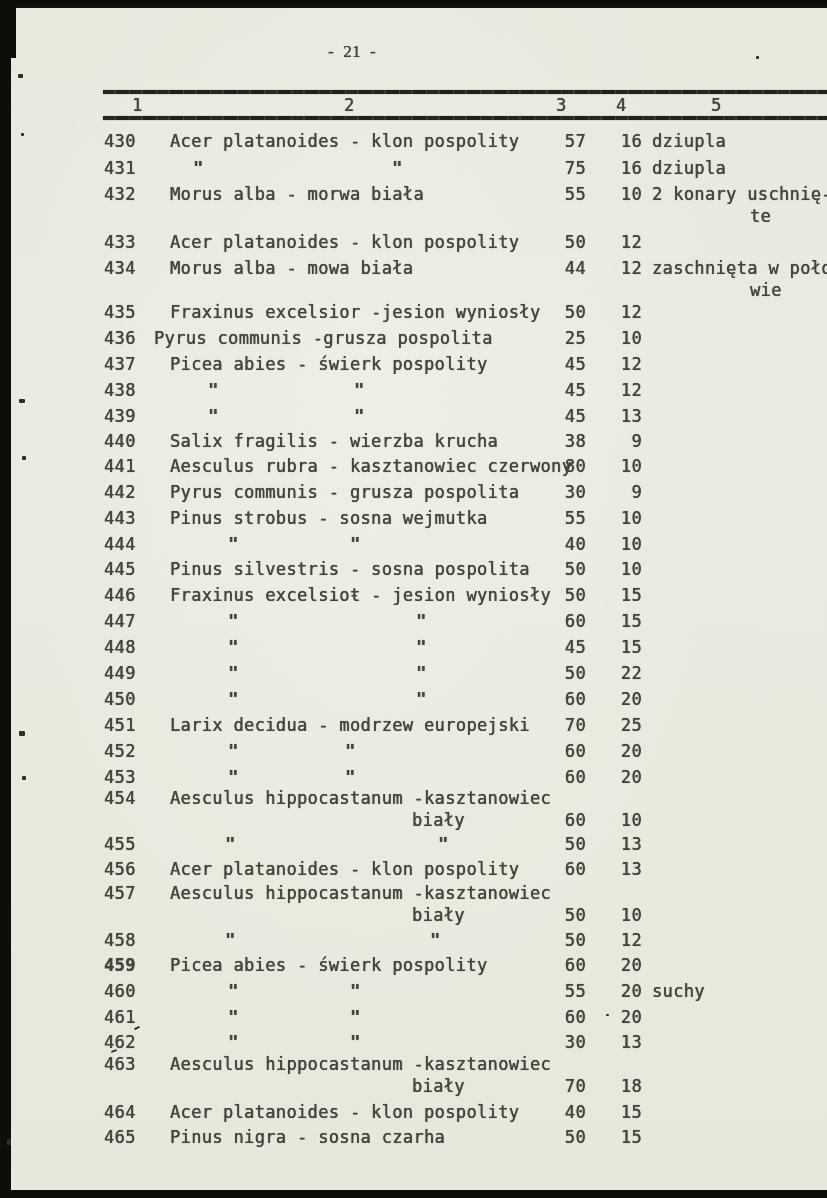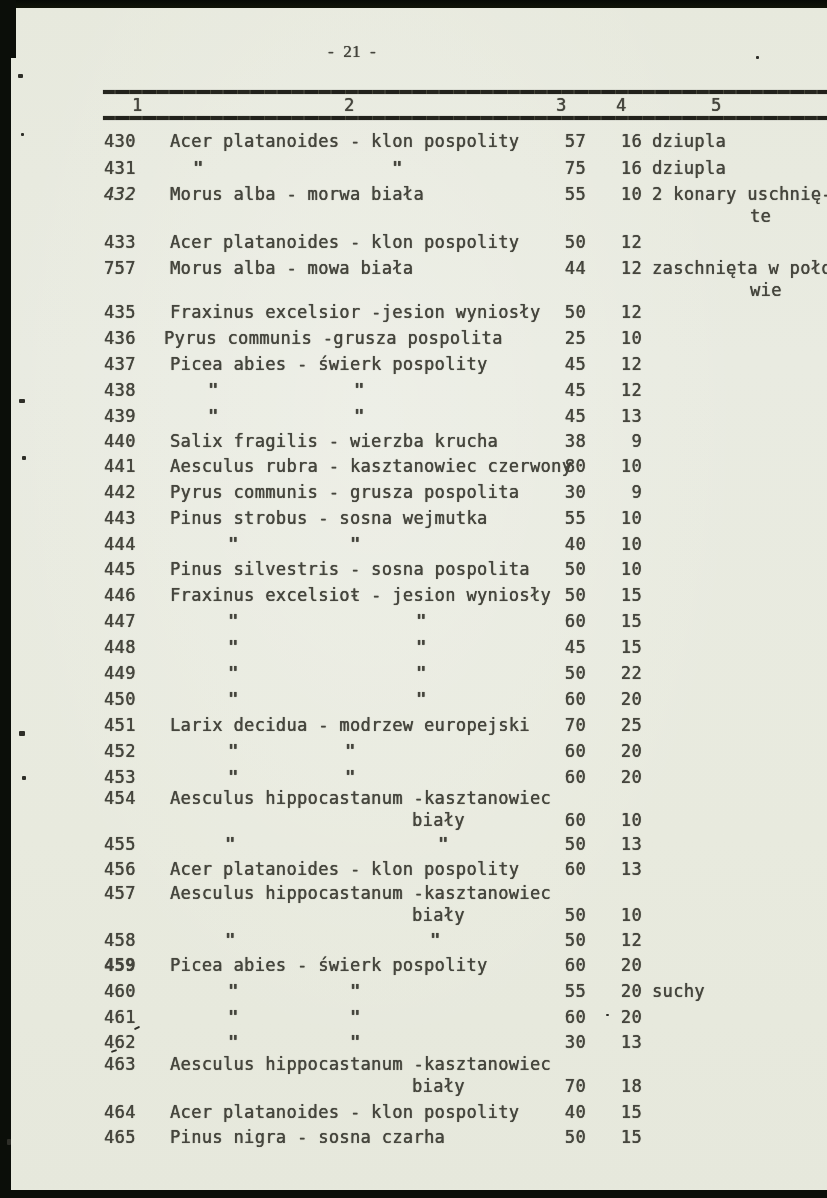--- a/index.html
+++ b/index.html
@@ -72,50 +72,50 @@
       </div>
       <div>
         <span class="txt " style="top: 158px; left: 104px;">431</span>
         <span class="txt ditto" style="top: 158px; left: 193px;">"</span>
         <span class="txt ditto" style="top: 158px; left: 392px;">"</span>
         <span class="txt num c3" style="top: 158px;">75</span>
         <span class="txt num c4" style="top: 158px;">16</span>
         <span class="txt " style="top: 158px; left: 652px;">dziupla</span>
       </div>
       <div>
-        <span class="txt " style="top: 184px; left: 104px; font-style: italic;">432</span>
+        <span class="txt " style="top: 184px; left: 104px;">432</span>
         <span class="txt " style="top: 184px; left: 170px;">Morus alba - morwa biała</span>
         <span class="txt num c3" style="top: 184px;">55</span>
         <span class="txt num c4" style="top: 184px;">10</span>
         <span class="txt " style="top: 184px; left: 652px;">2 konary uschnię-</span>
         <span class="txt " style="top: 206px; left: 750px;">te</span>
       </div>
       <div>
         <span class="txt " style="top: 232px; left: 104px;">433</span>
         <span class="txt " style="top: 232px; left: 170px;">Acer platanoides - klon pospolity</span>
         <span class="txt num c3" style="top: 232px;">50</span>
         <span class="txt num c4" style="top: 232px;">12</span>
       </div>
       <div>
-        <span class="txt " style="top: 258px; left: 104px;">757</span>
+        <span class="txt " style="top: 258px; left: 104px;">434</span>
         <span class="txt " style="top: 258px; left: 170px;">Morus alba - mowa biała</span>
         <span class="txt num c3" style="top: 258px;">44</span>
         <span class="txt num c4" style="top: 258px;">12</span>
         <span class="txt " style="top: 258px; left: 652px;">zaschnięta w poło</span>
         <span class="txt " style="top: 280px; left: 750px;">wie</span>
       </div>
       <div>
         <span class="txt " style="top: 302px; left: 104px;">435</span>
         <span class="txt " style="top: 302px; left: 170px;">Fraxinus excelsior -jesion wyniosły</span>
         <span class="txt num c3" style="top: 302px;">50</span>
         <span class="txt num c4" style="top: 302px;">12</span>
       </div>
       <div>
         <span class="txt " style="top: 328px; left: 104px;">436</span>
-        <span class="txt " style="top: 328px; left: 164px; text-align: center;">Pyrus communis -grusza pospolita</span>
+        <span class="txt " style="top: 328px; left: 154px; text-align: center;">Pyrus communis -grusza pospolita</span>
         <span class="txt num c3" style="top: 328px;">25</span>
         <span class="txt num c4" style="top: 328px;">10</span>
       </div>
       <div>
         <span class="txt " style="top: 354px; left: 104px;">437</span>
         <span class="txt " style="top: 354px; left: 170px;">Picea abies - świerk pospolity</span>
         <span class="txt num c3" style="top: 354px;">45</span>
         <span class="txt num c4" style="top: 354px;">12</span>
       </div>
       <div>

